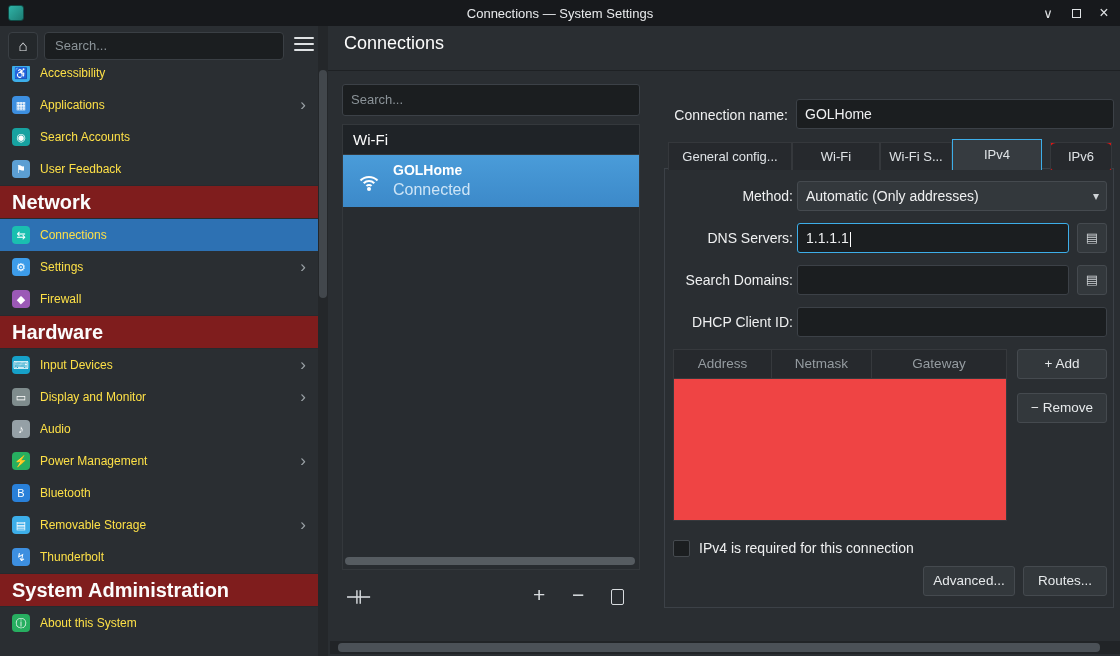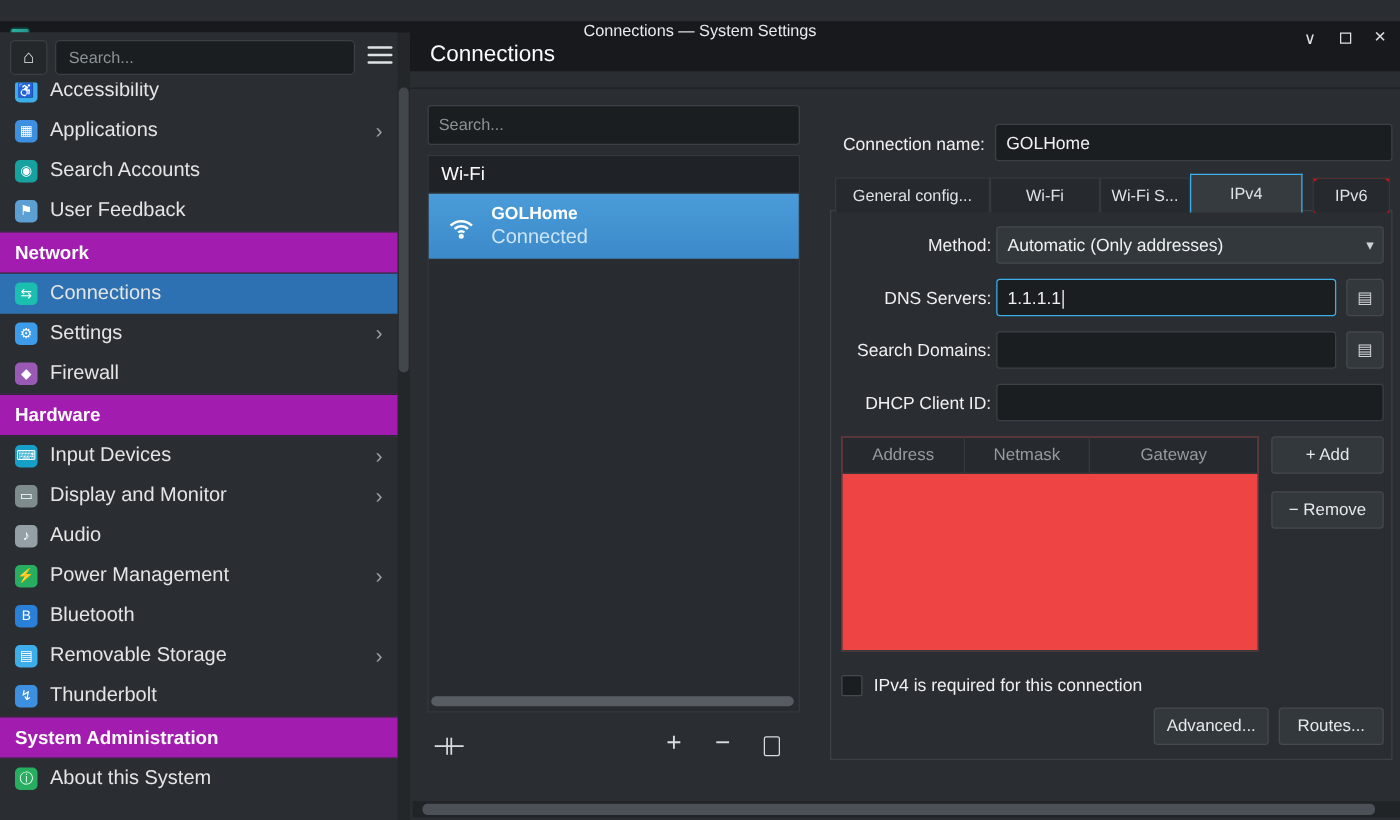--- a/index.html
+++ b/index.html
@@ -1,36 +1,36 @@
 <!DOCTYPE html>
 <html><head>
 <meta charset="utf-8">
 <style>
   *{margin:0;padding:0;box-sizing:border-box}
   html,body{width:1120px;height:656px;overflow:hidden}
   body{background:#2a2e32;font-family:"Liberation Sans",sans-serif;color:#eff0f1;font-size:14px}
   #screen{position:relative;width:1120px;height:656px;background:#2a2e32}
 
   
-  .titlebar{position:absolute;left:0;top:17px;width:1120px;height:40px;background:#17191c;display:flex;align-items:flex-start;justify-content:center}
+  .titlebar{position:absolute;left:0;top:0;width:1120px;height:26px;background:#17191c;display:flex;align-items:center;justify-content:center}
   .app-icon{position:absolute;left:8px;top:5px;width:16px;height:16px;border-radius:3px;background:linear-gradient(135deg,#2fb3a7,#1d7d74);border:1px solid #0f4b46}
   .tb-title{font-size:13px;color:#e8eaec}
   .tb-controls{position:absolute;right:6px;top:0;height:26px;display:flex;align-items:center;gap:8px;color:#dfe2e4}
   .tb-btn{width:20px;text-align:center;font-size:13px;cursor:default}
   .win-sq{width:9px;height:9px;border:1.5px solid #dfe2e4;display:inline-block}
 
   
   .sidebar-bg{position:absolute;left:0;top:26px;width:318px;height:630px;background:#2a2e32}
   .side-list{position:absolute;left:0;top:57px;width:318px;z-index:1}
   .side-item{display:flex;align-items:center;height:32px;padding-left:12px;position:relative}
   .side-item.selected{background:#2d71b3}
   .side-icon{flex:none;width:18px;height:18px;border-radius:4px;margin-right:10px;color:#fff;font-size:11px;line-height:18px;text-align:center}
-  .side-label{font-size:16px;color:#e5e5e5;white-space:nowrap}
+  .side-label{font-size:12px;color:#fde047;white-space:nowrap}
   .side-chevron{position:absolute;right:12px;color:#9aa1a6;font-size:17px;line-height:32px}
-  .side-header{height:34px;line-height:33px;background:#a21caf;border-top:1px solid #272a2e;border-bottom:1px solid #272a2e;padding-left:12px;font-weight:bold;font-size:15px;color:#fcfcfc}
+  .side-header{height:34px;line-height:33px;background:#7f1d1d;border-top:1px solid #272a2e;border-bottom:1px solid #272a2e;padding-left:12px;font-weight:bold;font-size:20px;color:#fcfcfc}
   .side-topbar{position:absolute;left:0;top:26px;width:318px;height:40px;background:#2a2e32;z-index:3}
   .home-btn{position:absolute;left:8px;top:6px;width:30px;height:28px;background:#24282b;border:1px solid #3a3f44;border-radius:4px;color:#e6e8ea;font-size:15px;text-align:center;line-height:26px}
   .side-search{position:absolute;left:44px;top:6px;width:240px;height:28px;background:#1b1e20;border:1px solid #3a3f44;border-radius:4px;line-height:26px;padding:0 10px;color:#8b9398;font-size:13px}
   .hamburger{position:absolute;left:294px;top:11px;width:20px;height:16px}
   .hamburger b{display:block;height:2px;background:#dfe2e4;margin-bottom:4px;border-radius:1px}
 
   
   .v-track{position:absolute;left:318px;top:26px;width:10px;height:630px;background:#24272a}
   .v-thumb{position:absolute;left:319px;top:70px;width:8px;height:228px;background:#42474c;border-radius:4px}
 

